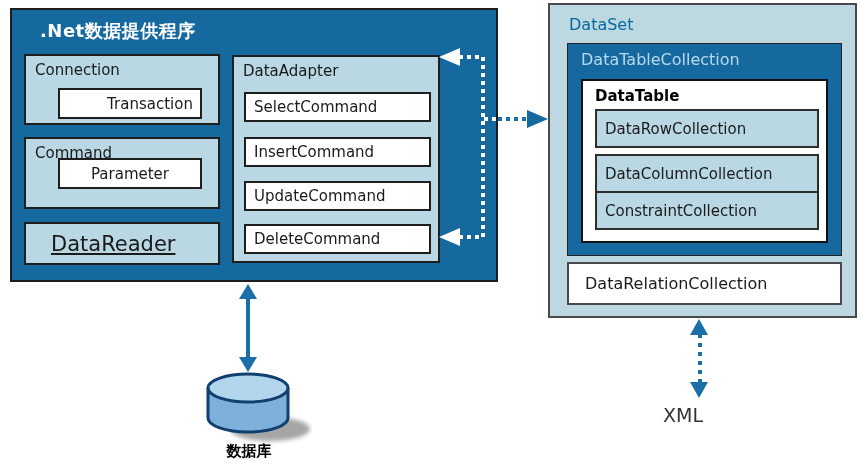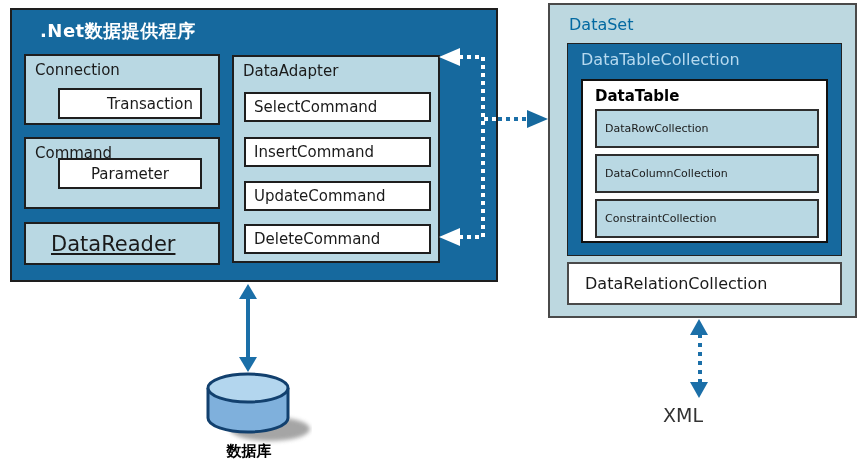--- a/index.html
+++ b/index.html
@@ -31,23 +31,23 @@
   .dataset-panel { position:absolute; left:548px; top:3px; width:309px; height:315px;
     background:#BDD8E0; border:2px solid #4A4A4A; }
   .dataset-title { position:absolute; left:19px; top:10px; font-size:16px; color:#0369a1; }
   .dtc-box { position:absolute; left:17px; top:38px; width:275px; height:213px;
     background:#16699E; border:1px solid #222222; }
   .dtc-label { position:absolute; left:13px; top:6px; font-size:16px; color:#B6D9EF; }
   .datatable-box { position:absolute; left:13px; top:35px; width:247px; height:164px;
     background:#ffffff; border:2px solid #111111; }
   .dt-label { position:absolute; left:12px; top:6px; font-size:15px; font-weight:bold; color:#000000; }
   .dt-collection { position:absolute; left:12px; width:224px; height:39px;
-    background:#B9D8E3; border:2px solid #2E2E2E; color:#1A1A1A; font-size:11px;
+    background:#B9D8E3; border:2px solid #2E2E2E; color:#1A1A1A; font-size:15px;
     display:flex; align-items:center; padding-left:8px; }
-  .col-0 { top:28px; } .col-1 { top:73px; } .col-2 { top:118px; }
+  .col-0 { top:28px; } .col-1 { top:73px; } .col-2 { top:110px; }
   .drc-box { position:absolute; left:17px; top:257px; width:275px; height:43px;
     background:#ffffff; border:2px solid #4A4A4A; color:#1A1A1A; font-size:16px;
     display:flex; align-items:center; padding-left:16px; }
 
   
   .dots-h { position:absolute; height:4px; }
   .dots-v { position:absolute; width:4px; }
   .dots-white-h { background-image:repeating-linear-gradient(to right,#ffffff 0 4px,transparent 4px 8px); }
   .dots-white-v { background-image:repeating-linear-gradient(to bottom,#ffffff 0 4px,transparent 4px 8px); }
   .dots-blue-h  { background-image:repeating-linear-gradient(to right,#1B6FA8 0 4px,transparent 4px 8px); }

